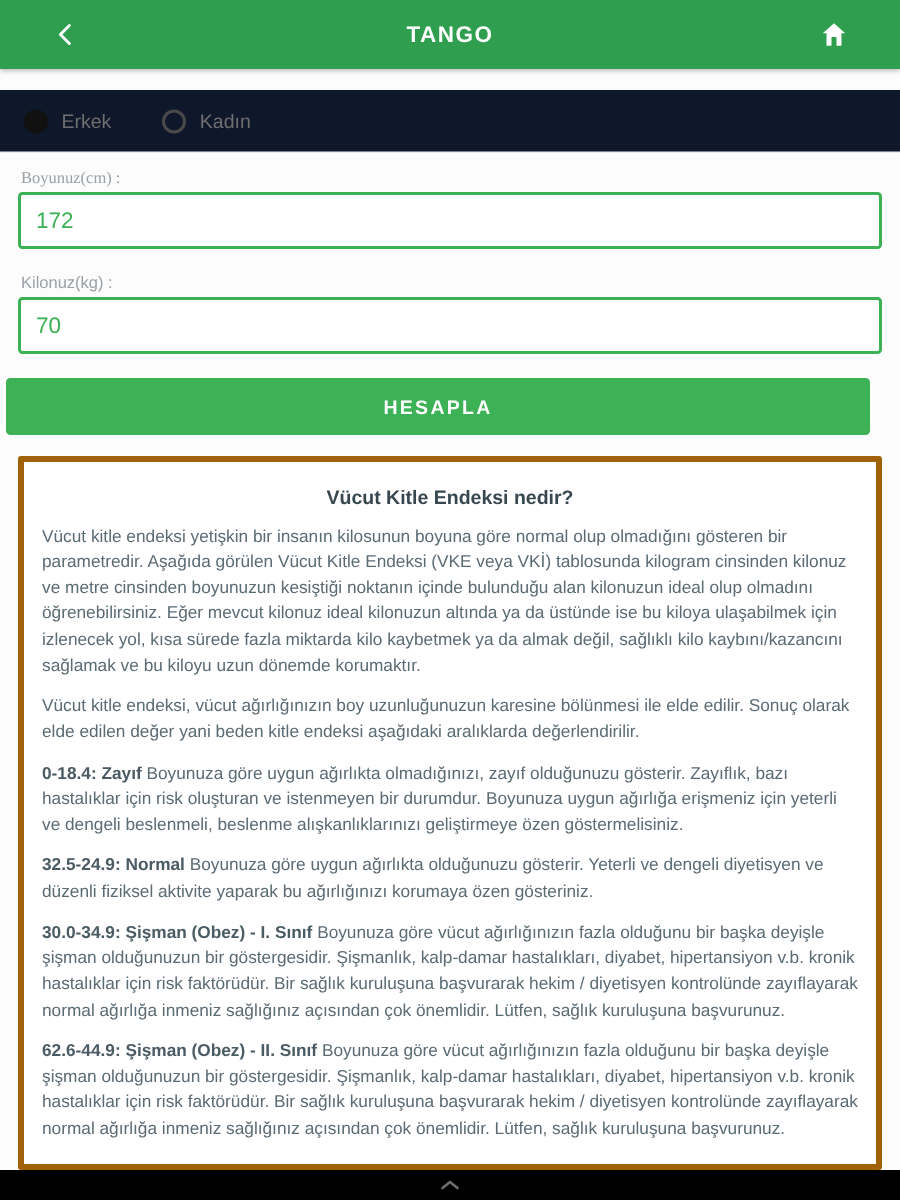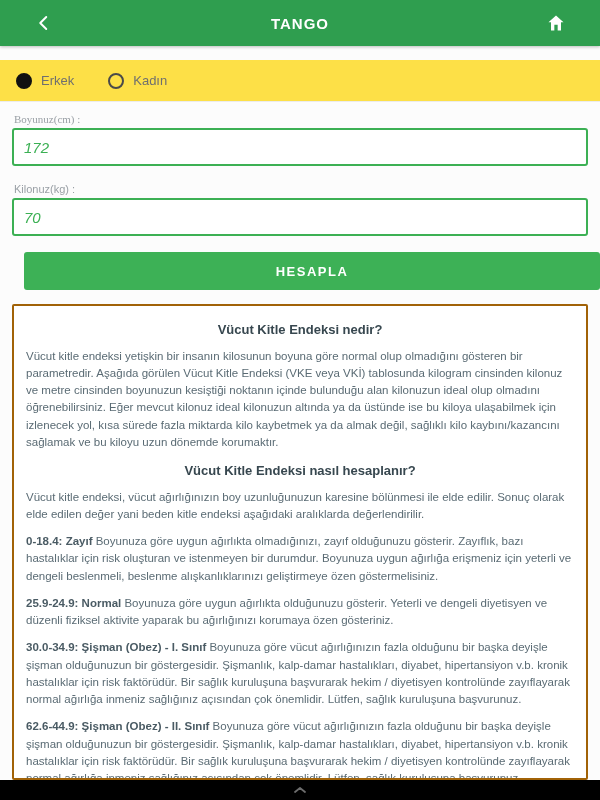--- a/index.html
+++ b/index.html
@@ -12,43 +12,43 @@
             justify-content:space-between; padding:0 30px;
             box-shadow:0 1px 3px rgba(0,0,0,.25); z-index:5; }
   .appbar-title { position:absolute; left:0; right:0; text-align:center;
             color:#ffffff; font-weight:bold; font-size:15px; letter-spacing:1px; }
   .icon-btn { width:28px; height:28px; display:flex; align-items:center;
             justify-content:center; z-index:6; cursor:pointer; }
 
   
   .gender-row { position:absolute; top:60px; left:0; width:600px; height:42px;
             display:flex; align-items:center; gap:34px; padding:0 16px;
-            border-bottom:1px solid #ececec; background:#fde047; }
+            border-bottom:1px solid #ececec; background:#0f172a; }
   .radio-opt { display:flex; align-items:center; gap:9px; cursor:pointer; }
   .radio-circle { width:16px; height:16px; border-radius:50%; border:2px solid #4a4a4a; }
   .radio-circle.checked { background:#111; border-color:#111; }
   .radio-label { font-size:13px; color:#6f6f6f; }
 
   
   .field-label { position:absolute; left:14px; font-size:11px; color:#9aa0a6; }
   .field-input { position:absolute; left:12px; width:576px; height:38px;
             border:2px solid #3cb054; border-radius:3px; background:#fff;
             color:#3cb054; font-size:15px; padding:0 10px;
-            font-family:"Liberation Sans", sans-serif; outline:none;font-style:italic; }
+            font-family:"Liberation Sans", sans-serif; outline:none; }
   #height-label { top:113px;font-family:Liberation Serif, serif; }  #height-input { top:128px; }
   #weight-label { top:183px; }  #weight-input { top:198px; }
 
-  .calc-btn { position:absolute; top:252px; left:24px; width:576px; height:38px;
+  .calc-btn { position:absolute; top:252px; left:4px; width:576px; height:38px;
             background:#3db156; border:none; border-radius:3px; color:#fff;
             font-size:13px; font-weight:bold; letter-spacing:1.5px; cursor:pointer;
             font-family:"Liberation Sans", sans-serif; }
 
   
   .info-card { position:absolute; top:304px; left:12px; width:576px; height:476px;
-            background:#ffffff; border:2px solid #a16207; border-radius:2px;
+            background:#ffffff; border:4px solid #a16207; border-radius:2px;
             padding:10px 12px; overflow:hidden; color:#5a6b74;
             font-size:11.5px; line-height:1.5; }
   .info-card h3 { font-size:13px; color:#37474f; text-align:center;
             margin:4px 0 8px 0; font-weight:bold; }
   .info-card p { margin-bottom:10px; }
   .range-label { font-weight:bold; color:#4a5b64;margin-top:34px; }
 
   
   .navbar { position:absolute; bottom:0; left:0; width:600px; height:20px;
             background:#000; display:flex; align-items:center; justify-content:center; }
@@ -85,29 +85,28 @@
 <input class="field-input" id="height-input" value="172" style="">
 
 <div class="field-label" id="weight-label">Kilonuz(kg) :</div>
 <input class="field-input" id="weight-input" value="70" style="">
 
 <button class="calc-btn">HESAPLA</button>
 
 <div class="info-card">
   <h3>Vücut Kitle Endeksi nedir?</h3>
   <p>Vücut kitle endeksi yetişkin bir insanın kilosunun boyuna göre normal olup olmadığını gösteren bir parametredir. Aşağıda görülen Vücut Kitle Endeksi (VKE veya VKİ) tablosunda kilogram cinsinden kilonuz ve metre cinsinden boyunuzun kesiştiği noktanın içinde bulunduğu alan kilonuzun ideal olup olmadını öğrenebilirsiniz. Eğer mevcut kilonuz ideal kilonuzun altında ya da üstünde ise bu kiloya ulaşabilmek için izlenecek yol, kısa sürede fazla miktarda kilo kaybetmek ya da almak değil, sağlıklı kilo kaybını/kazancını sağlamak ve bu kiloyu uzun dönemde korumaktır.</p>
-  <h3>Vücut Kitle Endeksi nasıl hesaplanır?</h3>
   <p>Vücut kitle endeksi, vücut ağırlığınızın boy uzunluğunuzun karesine bölünmesi ile elde edilir. Sonuç olarak elde edilen değer yani beden kitle endeksi aşağıdaki aralıklarda değerlendirilir.</p>
 
   <p>
     <span class="range-label">0-18.4: Zayıf </span>
     <span>Boyunuza göre uygun ağırlıkta olmadığınızı, zayıf olduğunuzu gösterir. Zayıflık, bazı hastalıklar için risk oluşturan ve istenmeyen bir durumdur. Boyunuza uygun ağırlığa erişmeniz için yeterli ve dengeli beslenmeli, beslenme alışkanlıklarınızı geliştirmeye özen göstermelisiniz.</span>
   </p>
   <p>
-    <span class="range-label">25.9-24.9: Normal </span>
+    <span class="range-label">32.5-24.9: Normal </span>
     <span>Boyunuza göre uygun ağırlıkta olduğunuzu gösterir. Yeterli ve dengeli diyetisyen ve düzenli fiziksel aktivite yaparak bu ağırlığınızı korumaya özen gösteriniz.</span>
   </p>
   <p>
     <span class="range-label">30.0-34.9: Şişman (Obez) - I. Sınıf </span>
     <span>Boyunuza göre vücut ağırlığınızın fazla olduğunu bir başka deyişle şişman olduğunuzun bir göstergesidir. Şişmanlık, kalp-damar hastalıkları, diyabet, hipertansiyon v.b. kronik hastalıklar için risk faktörüdür. Bir sağlık kuruluşuna başvurarak hekim / diyetisyen kontrolünde zayıflayarak normal ağırlığa inmeniz sağlığınız açısından çok önemlidir. Lütfen, sağlık kuruluşuna başvurunuz.</span>
   </p>
   <p>
     <span class="range-label">62.6-44.9: Şişman (Obez) - II. Sınıf </span>
     <span>Boyunuza göre vücut ağırlığınızın fazla olduğunu bir başka deyişle şişman olduğunuzun bir göstergesidir. Şişmanlık, kalp-damar hastalıkları, diyabet, hipertansiyon v.b. kronik hastalıklar için risk faktörüdür. Bir sağlık kuruluşuna başvurarak hekim / diyetisyen kontrolünde zayıflayarak normal ağırlığa inmeniz sağlığınız açısından çok önemlidir. Lütfen, sağlık kuruluşuna başvurunuz.</span>
   </p>

